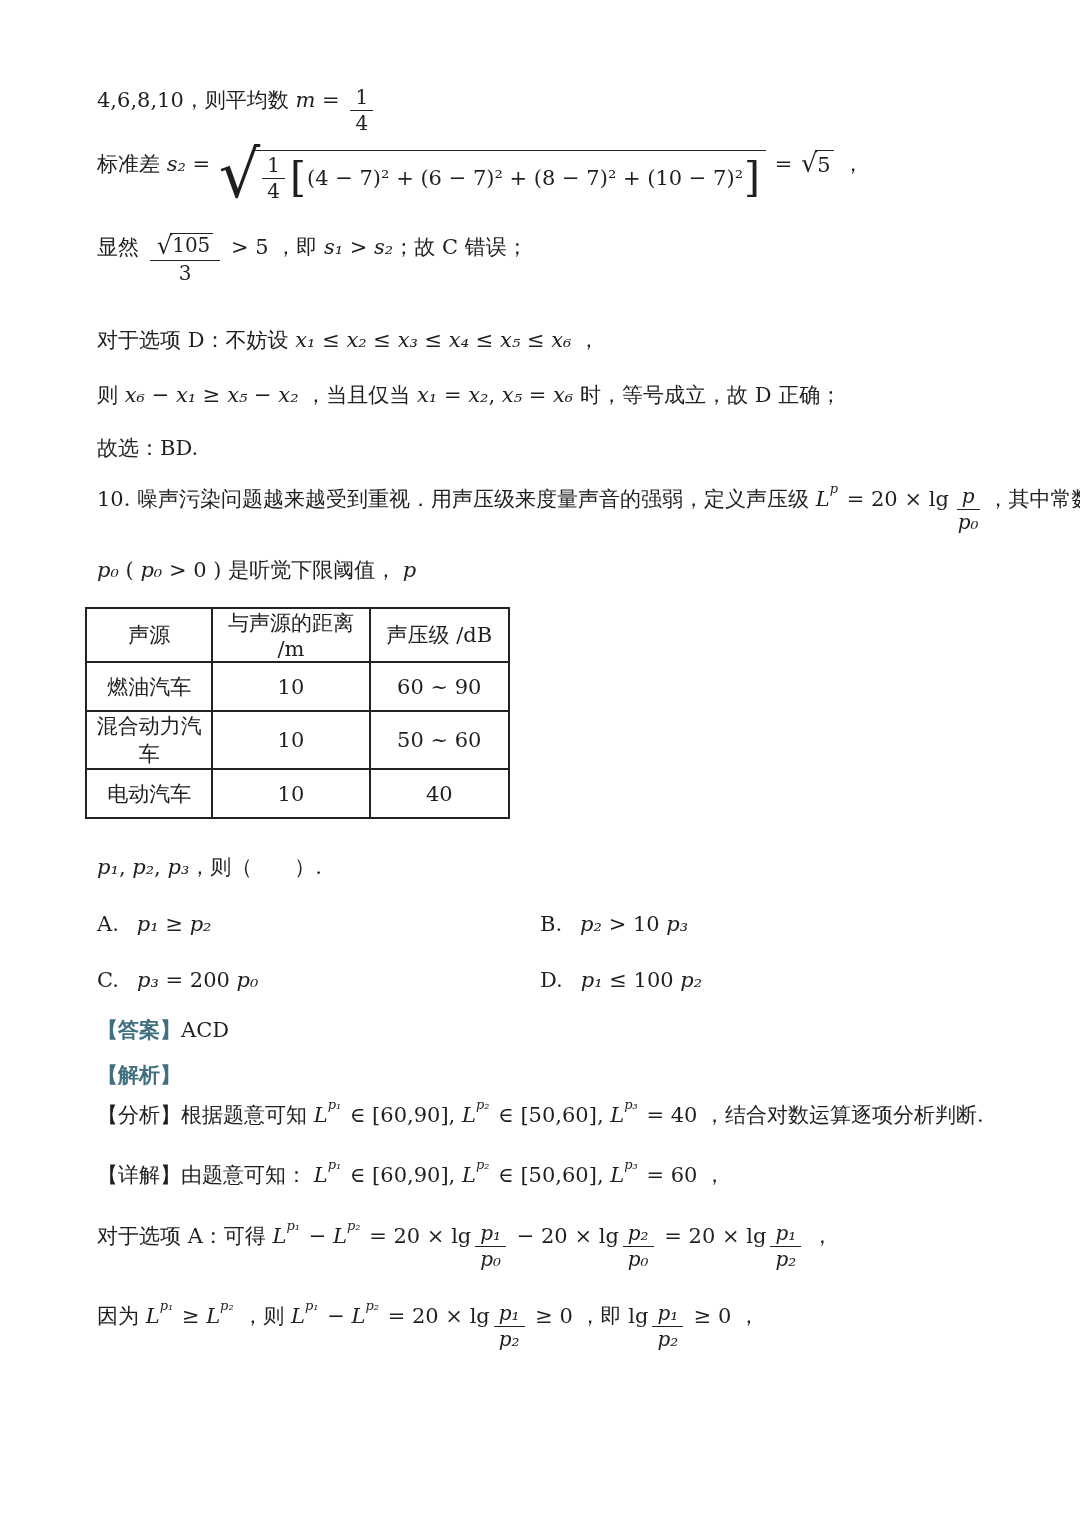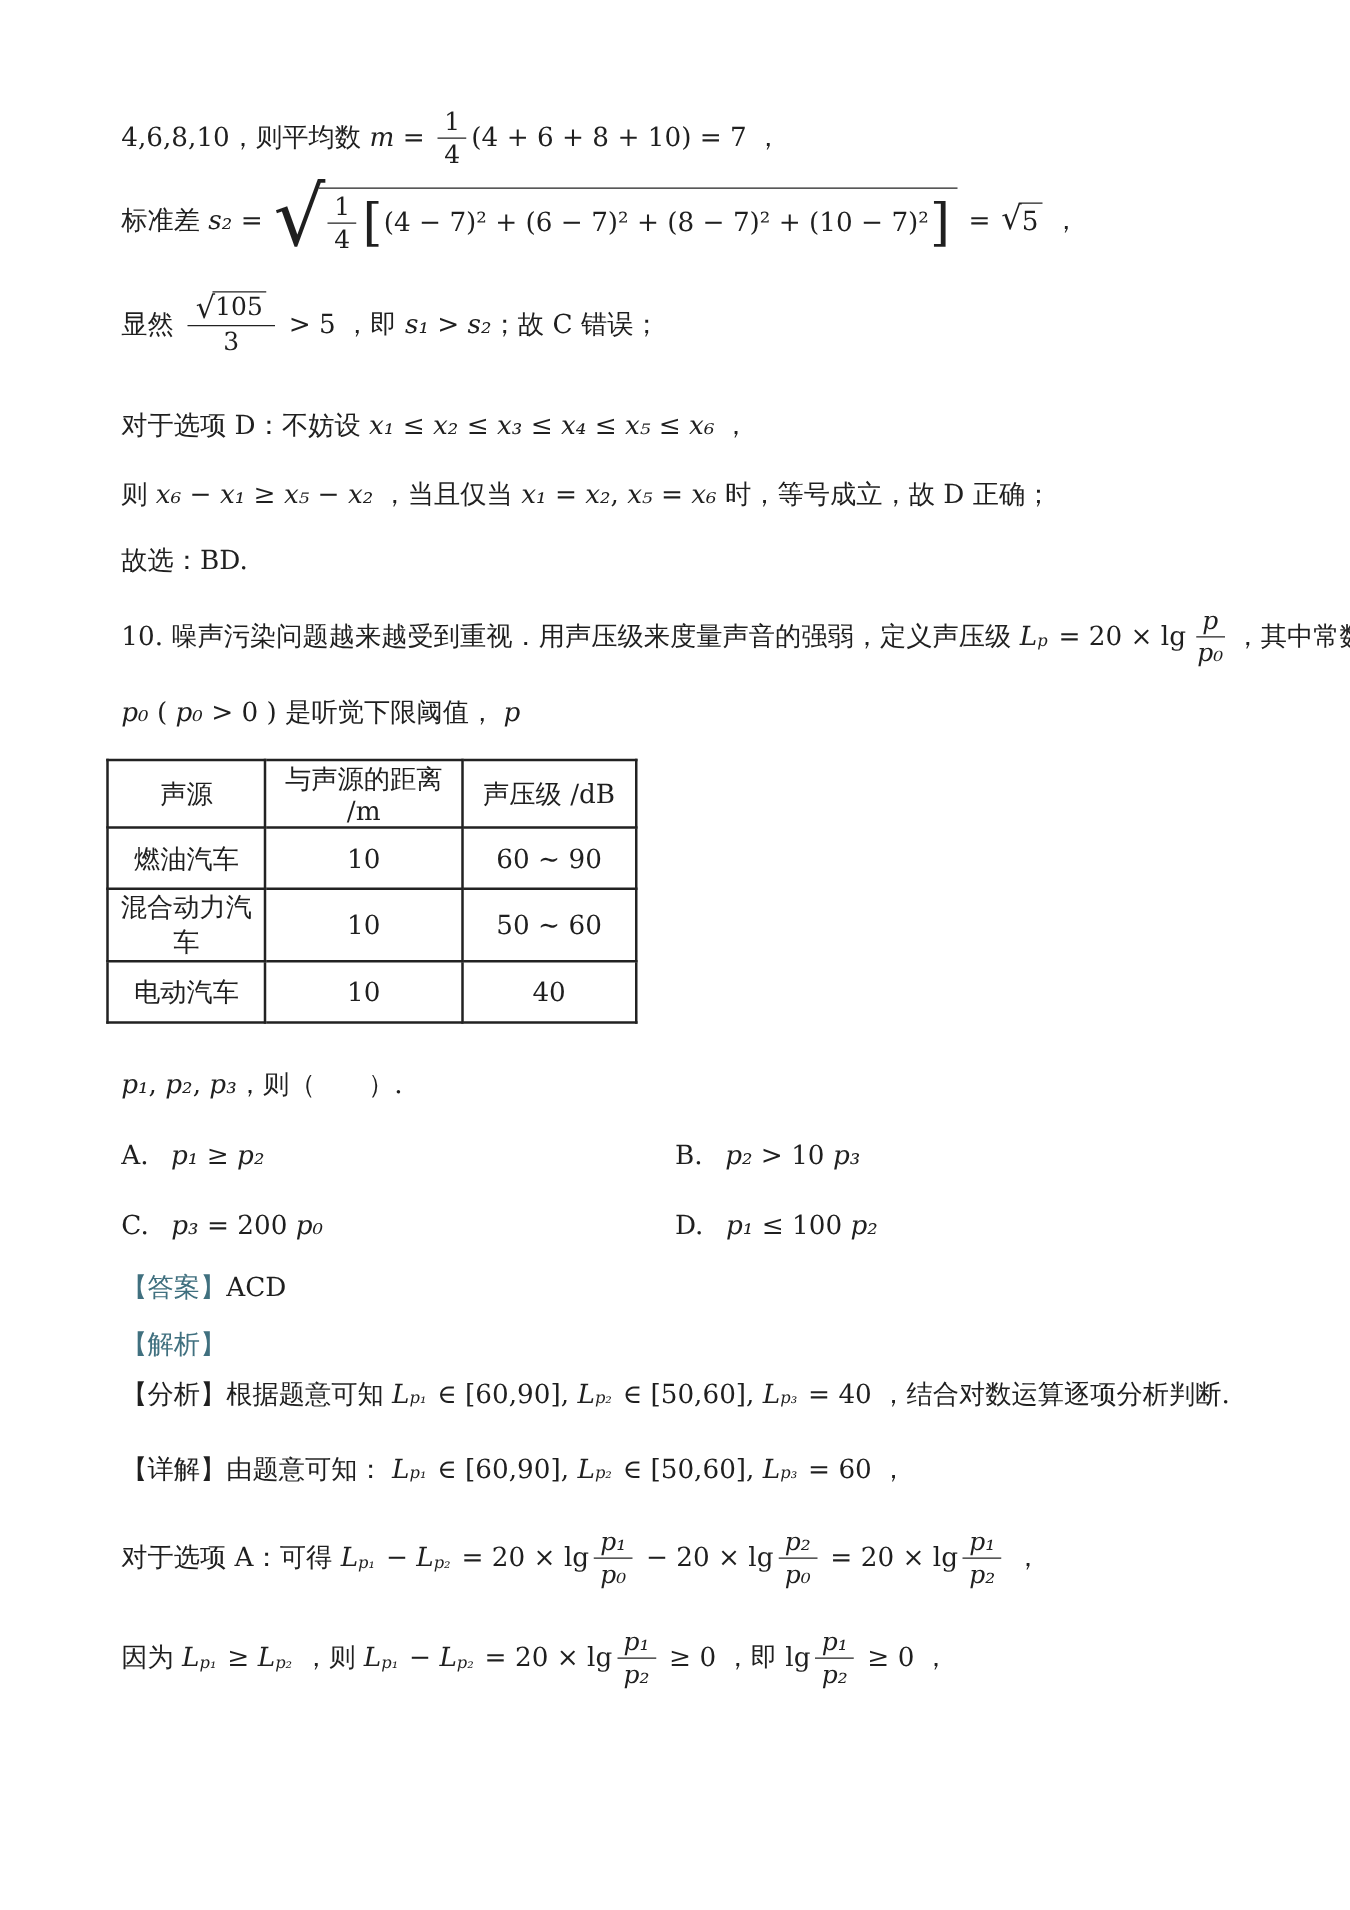--- a/index.html
+++ b/index.html
@@ -10,21 +10,21 @@
     position:relative;
     font-family:"DejaVu Serif","Liberation Serif",serif;
     font-size:21px;
     color:#1f1f1f;
     overflow:hidden;
   }
   .line {
     position:absolute;
     left:97px;
     display:flex;
-    align-items:center;
+    align-items:flex-start;
     white-space:pre;
     line-height:1.35;
   }
   .mt { font-style:normal; }
   .mi { font-style:italic; }
   .msub {
     font-style:italic;
     font-size:0.62em;
     line-height:0;
     vertical-align:baseline;
@@ -52,42 +52,42 @@
   .sqrt {
     display:inline-flex;
     align-items:flex-start;
     vertical-align:middle;
     margin:0 2px;
   }
   .sqrt > .rad { font-size:1.22em; line-height:1.05; margin-right:-2px; }
   .sqrt > .radbody { border-top:1.7px solid #222; padding:0 3px 0 2px; display:flex; align-items:center; }
   .sqrt.big > .rad { font-size:3.1em; line-height:0.78; margin-right:-5px; }
   .sqrt.big > .radbody { padding:3px 5px 0 3px; }
-  .accent { color:var(--accent,#40707f); }
+  .accent { color:var(--accent,#40707f);font-weight:bold; }
   table.data-table {
     position:absolute;
     left:85px; top:607px;
     width:425px;
     border-collapse:collapse;
     text-align:center;
     font-size:21px;
     color:#1f1f1f;
   }
   table.data-table td {
     border:2.2px solid #222;
     padding:0 6px;
   }
   table.data-table tr.hdr td { height:45px;margin-top:31px; }
   table.data-table tr.row td { height:49px; }
   .opt-label { margin-right:18px; }
 </style>
 </head>
 <body>
 
-<div class="line" style="top:86px"><span class="mt">4,6,8,10，则平均数 </span><span class="mi">m</span><span class="mt"> = </span><span class="frac"><span class="num"><span class="mt">1</span></span><span class="den"><span class="mt">4</span></span></span><span class="mt">(4 + 6 + 8 + 10) = 7 ，</span></div>
+<div class="line" style="top:86px"><span class="mt">4,6,8,10，则平均数 </span><span class="mi">m</span><span class="mt"> = </span><span class="frac"><span class="num"><span class="mt">1</span></span><span class="den"><span class="mt">4</span></span></span></div>
 <div class="line" style="top:150px"><span class="mt">标准差 </span><span class="mi">s₂</span><span class="mt"> = </span><span class="sqrt big"><span class="rad">√</span><span class="radbody"><span class="frac"><span class="num"><span class="mt">1</span></span><span class="den"><span class="mt">4</span></span></span><span class="mbig">[</span><span class="mt">(4 − 7)² + (6 − 7)² + (8 − 7)² + (10 − 7)²</span><span class="mbig">]</span></span></span><span class="mt"> = </span><span class="sqrt"><span class="rad">√</span><span class="radbody"><span class="mt">5</span></span></span><span class="mt"> ，</span></div>
 <div class="line" style="top:233px"><span class="mt">显然 </span><span class="frac"><span class="num"><span class="sqrt"><span class="rad">√</span><span class="radbody"><span class="mt">105</span></span></span></span><span class="den"><span class="mt">3</span></span></span><span class="mt"> &gt; 5 ，即 </span><span class="mi">s₁</span><span class="mt"> &gt; </span><span class="mi">s₂</span><span class="mt">；故 C 错误；</span></div>
 <div class="line" style="top:326px"><span class="mt">对于选项 D：不妨设 </span><span class="mi">x₁</span><span class="mt"> ≤ </span><span class="mi">x₂</span><span class="mt"> ≤ </span><span class="mi">x₃</span><span class="mt"> ≤ </span><span class="mi">x₄</span><span class="mt"> ≤ </span><span class="mi">x₅</span><span class="mt"> ≤ </span><span class="mi">x₆</span><span class="mt"> ，</span></div>
 <div class="line" style="top:381px"><span class="mt">则 </span><span class="mi">x₆</span><span class="mt"> − </span><span class="mi">x₁</span><span class="mt"> ≥ </span><span class="mi">x₅</span><span class="mt"> − </span><span class="mi">x₂</span><span class="mt"> ，当且仅当 </span><span class="mi">x₁</span><span class="mt"> = </span><span class="mi">x₂</span><span class="mt">, </span><span class="mi">x₅</span><span class="mt"> = </span><span class="mi">x₆</span><span class="mt"> 时，等号成立，故 D 正确；</span></div>
 <div class="line" style="top:434px"><span class="mt">故选：BD.</span></div>
 
 <div class="line" style="top:485px"><span class="mt">10. 噪声污染问题越来越受到重视．用声压级来度量声音的强弱，定义声压级 </span><span class="mi">L</span><span class="msub">p</span><span class="mt"> = 20 × lg</span><span class="frac"><span class="num"><span class="mi">p</span></span><span class="den"><span class="mi">p₀</span></span></span><span class="mt">，其中常数</span></div>
 <div class="line" style="top:556px"><span class="mi">p₀</span><span class="mt"> ( </span><span class="mi">p₀</span><span class="mt"> &gt; 0 ) 是听觉下限阈值， </span><span class="mi">p</span></div>
 
 <table class="data-table">

